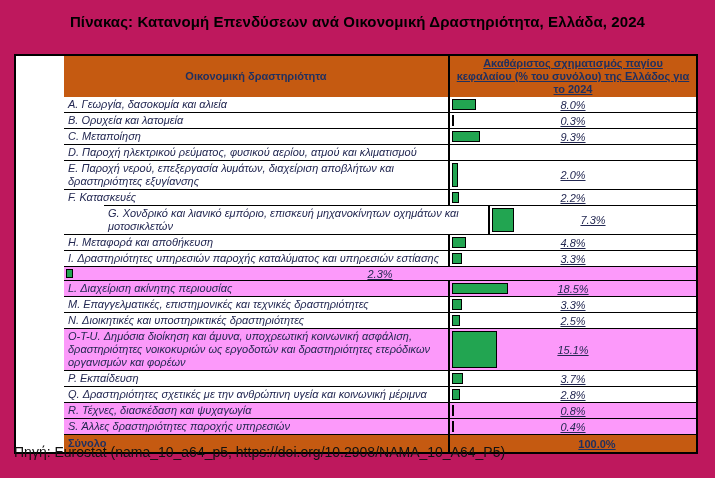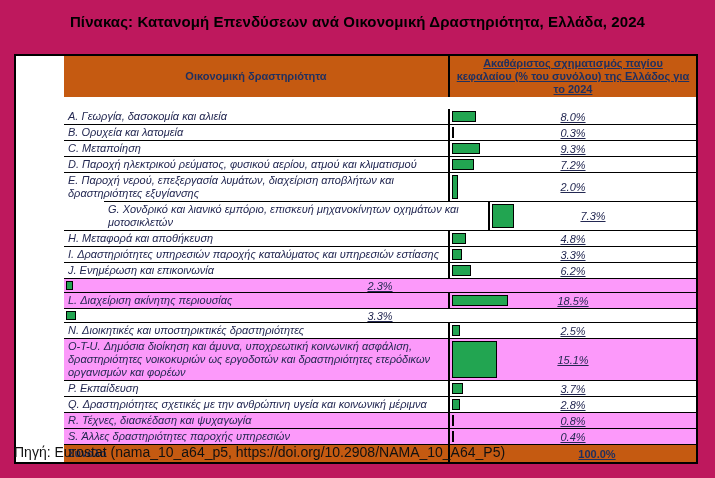--- a/index.html
+++ b/index.html
@@ -35,21 +35,21 @@
 <div class="page">
 
   <div class="title">Πίνακας: Κατανομή Επενδύσεων ανά Οικονομική Δραστηριότητα, Ελλάδα, 2024</div>
 
   <div class="inv-table">
     <div class="row header">
       <div class="cell-label">Οικονομική δραστηριότητα</div>
       <div class="cell-value">Ακαθάριστος σχηματισμός παγίου κεφαλαίου (% του συνόλου) της Ελλάδος για το 2024</div>
     </div>
     <div id="rows-container">
-  <div class="row" style="min-height: 14px; margin-top: 12px;">
+  <div class="row" style="min-height: 14px;">
     <div class="cell-label">A. Γεωργία, δασοκομία και αλιεία</div>
     <div class="cell-value">
       <div class="bar" style="width: 24px; background: rgb(34, 165, 81); border-color: rgb(0, 0, 0);"></div>
       <span class="pct">8.0%</span>
     </div>
   </div>
 
   <div class="row" style="min-height: 14px;">
     <div class="cell-label">B. Ορυχεία και λατομεία</div>
     <div class="cell-value">
@@ -61,34 +61,37 @@
   <div class="row" style="min-height: 14px;">
     <div class="cell-label">C. Μεταποίηση</div>
     <div class="cell-value">
       <div class="bar" style="width: 27.9px; background: rgb(34, 165, 81); border-color: rgb(0, 0, 0);"></div>
       <span class="pct">9.3%</span>
     </div>
   </div>
 
   <div class="row" style="min-height: 14px;">
     <div class="cell-label">D. Παροχή ηλεκτρικού ρεύματος, φυσικού αερίου, ατμού και κλιματισμού</div>
-    <div class="cell-value">
-      <div class="bar" style="width: 21.6px; background: rgb(34, 165, 81); border-color: rgb(0, 0, 0);"></div>
-      <span class="pct">7.2%</span>
-    </div>
   </div>
 
   <div class="row" style="min-height: 28px;">
     <div class="cell-label">E. Παροχή νερού, επεξεργασία λυμάτων, διαχείριση αποβλήτων και δραστηριότητες εξυγίανσης</div>
     <div class="cell-value">
       <div class="bar" style="width: 6px; background: rgb(34, 165, 81); border-color: rgb(0, 0, 0);"></div>
       <span class="pct">2.0%</span>
     </div>
   </div>
 
+  <div class="row" style="min-height: 14px;">
+    <div class="cell-label">F. Κατασκευές</div>
+    <div class="cell-value">
+      <div class="bar" style="width: 6.6px; background: rgb(34, 165, 81); border-color: rgb(0, 0, 0);"></div>
+      <span class="pct">2.2%</span>
+    </div>
+  </div>
 
   <div class="row" style="min-height: 28px; margin-left: 40px;">
     <div class="cell-label">G. Χονδρικό και λιανικό εμπόριο, επισκευή μηχανοκίνητων οχημάτων και μοτοσικλετών</div>
     <div class="cell-value">
       <div class="bar" style="width: 21.9px; background: rgb(34, 165, 81); border-color: rgb(0, 0, 0);"></div>
       <span class="pct">7.3%</span>
     </div>
   </div>
 
   <div class="row" style="min-height: 14px;">
@@ -100,44 +103,38 @@
   </div>
 
   <div class="row" style="min-height: 14px;">
     <div class="cell-label">I. Δραστηριότητες υπηρεσιών παροχής καταλύματος και υπηρεσιών εστίασης</div>
     <div class="cell-value">
       <div class="bar" style="width: 9.9px; background: rgb(34, 165, 81); border-color: rgb(0, 0, 0);"></div>
       <span class="pct">3.3%</span>
     </div>
   </div>
 
-  <div class="row" style="min-height: 14px;">
-    <div class="cell-label">J. Ενημέρωση και επικοινωνία</div>
-    <div class="cell-value">
-      <div class="bar" style="width: 18.6px; background: rgb(34, 165, 81); border-color: rgb(0, 0, 0);"></div>
-      <span class="pct">6.2%</span>
-    </div>
-  </div>
 
   <div class="row pink" style="min-height: 14px;">
     <div class="cell-value">
       <div class="bar" style="width: 6.9px; background: rgb(34, 165, 81); border-color: rgb(0, 0, 0);"></div>
       <span class="pct">2.3%</span>
     </div>
   </div>
 
   <div class="row pink" style="min-height: 14px;">
     <div class="cell-label">L. Διαχείριση ακίνητης περιουσίας</div>
     <div class="cell-value">
       <div class="bar" style="width: 55.5px; background: rgb(34, 165, 81); border-color: rgb(0, 0, 0);"></div>
       <span class="pct">18.5%</span>
     </div>
   </div>
 
   <div class="row" style="min-height: 14px;">
+    <div class="cell-label">M. Επαγγελματικές, επιστημονικές και τεχνικές δραστηριότητες</div>
     <div class="cell-value">
       <div class="bar" style="width: 9.9px; background: rgb(34, 165, 81); border-color: rgb(0, 0, 0);"></div>
       <span class="pct">3.3%</span>
     </div>
   </div>
 
   <div class="row" style="min-height: 14px;">
     <div class="cell-label">N. Διοικητικές και υποστηρικτικές δραστηριότητες</div>
     <div class="cell-value">
       <div class="bar" style="width: 7.5px; background: rgb(34, 165, 81); border-color: rgb(0, 0, 0);"></div>

